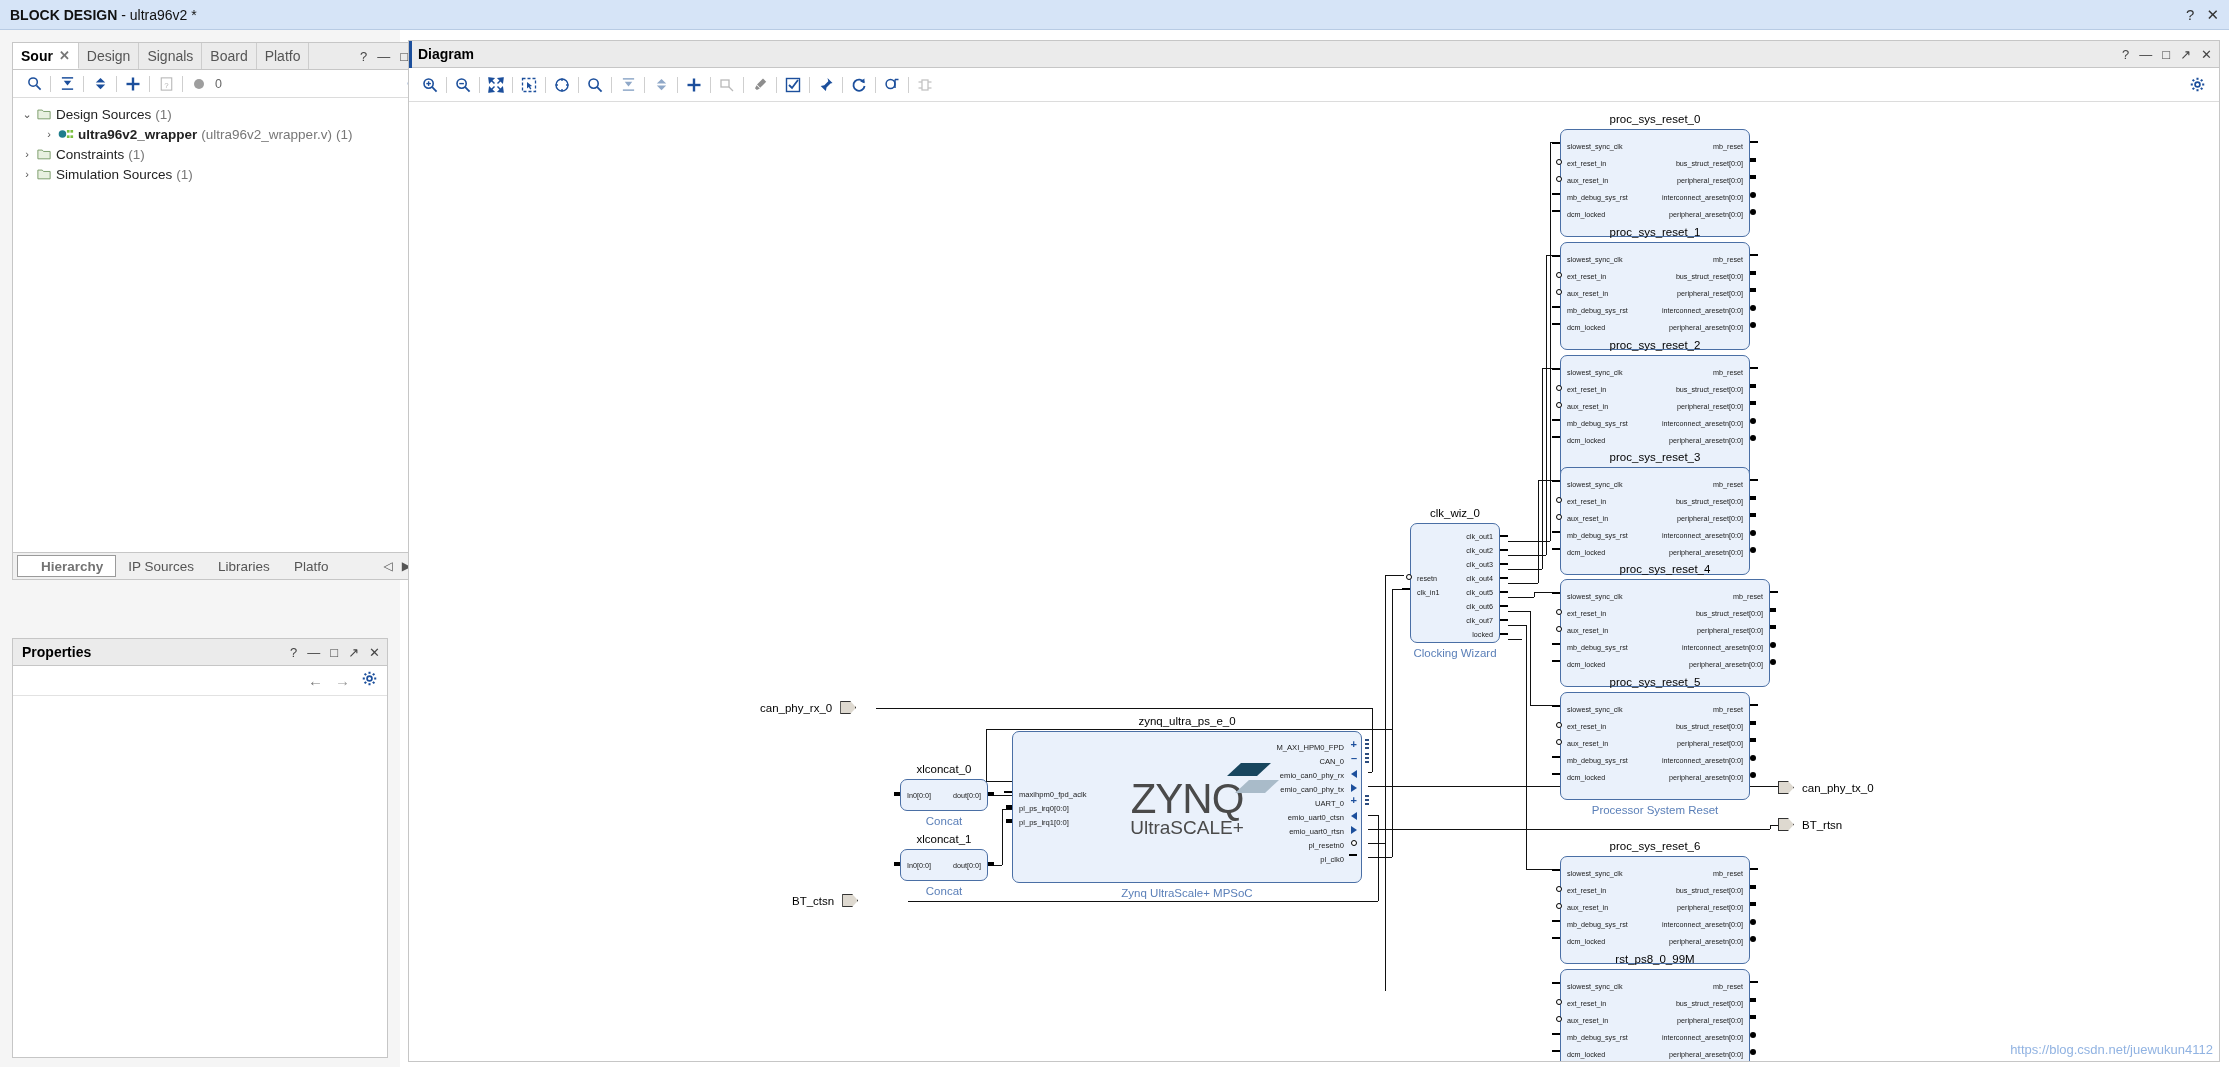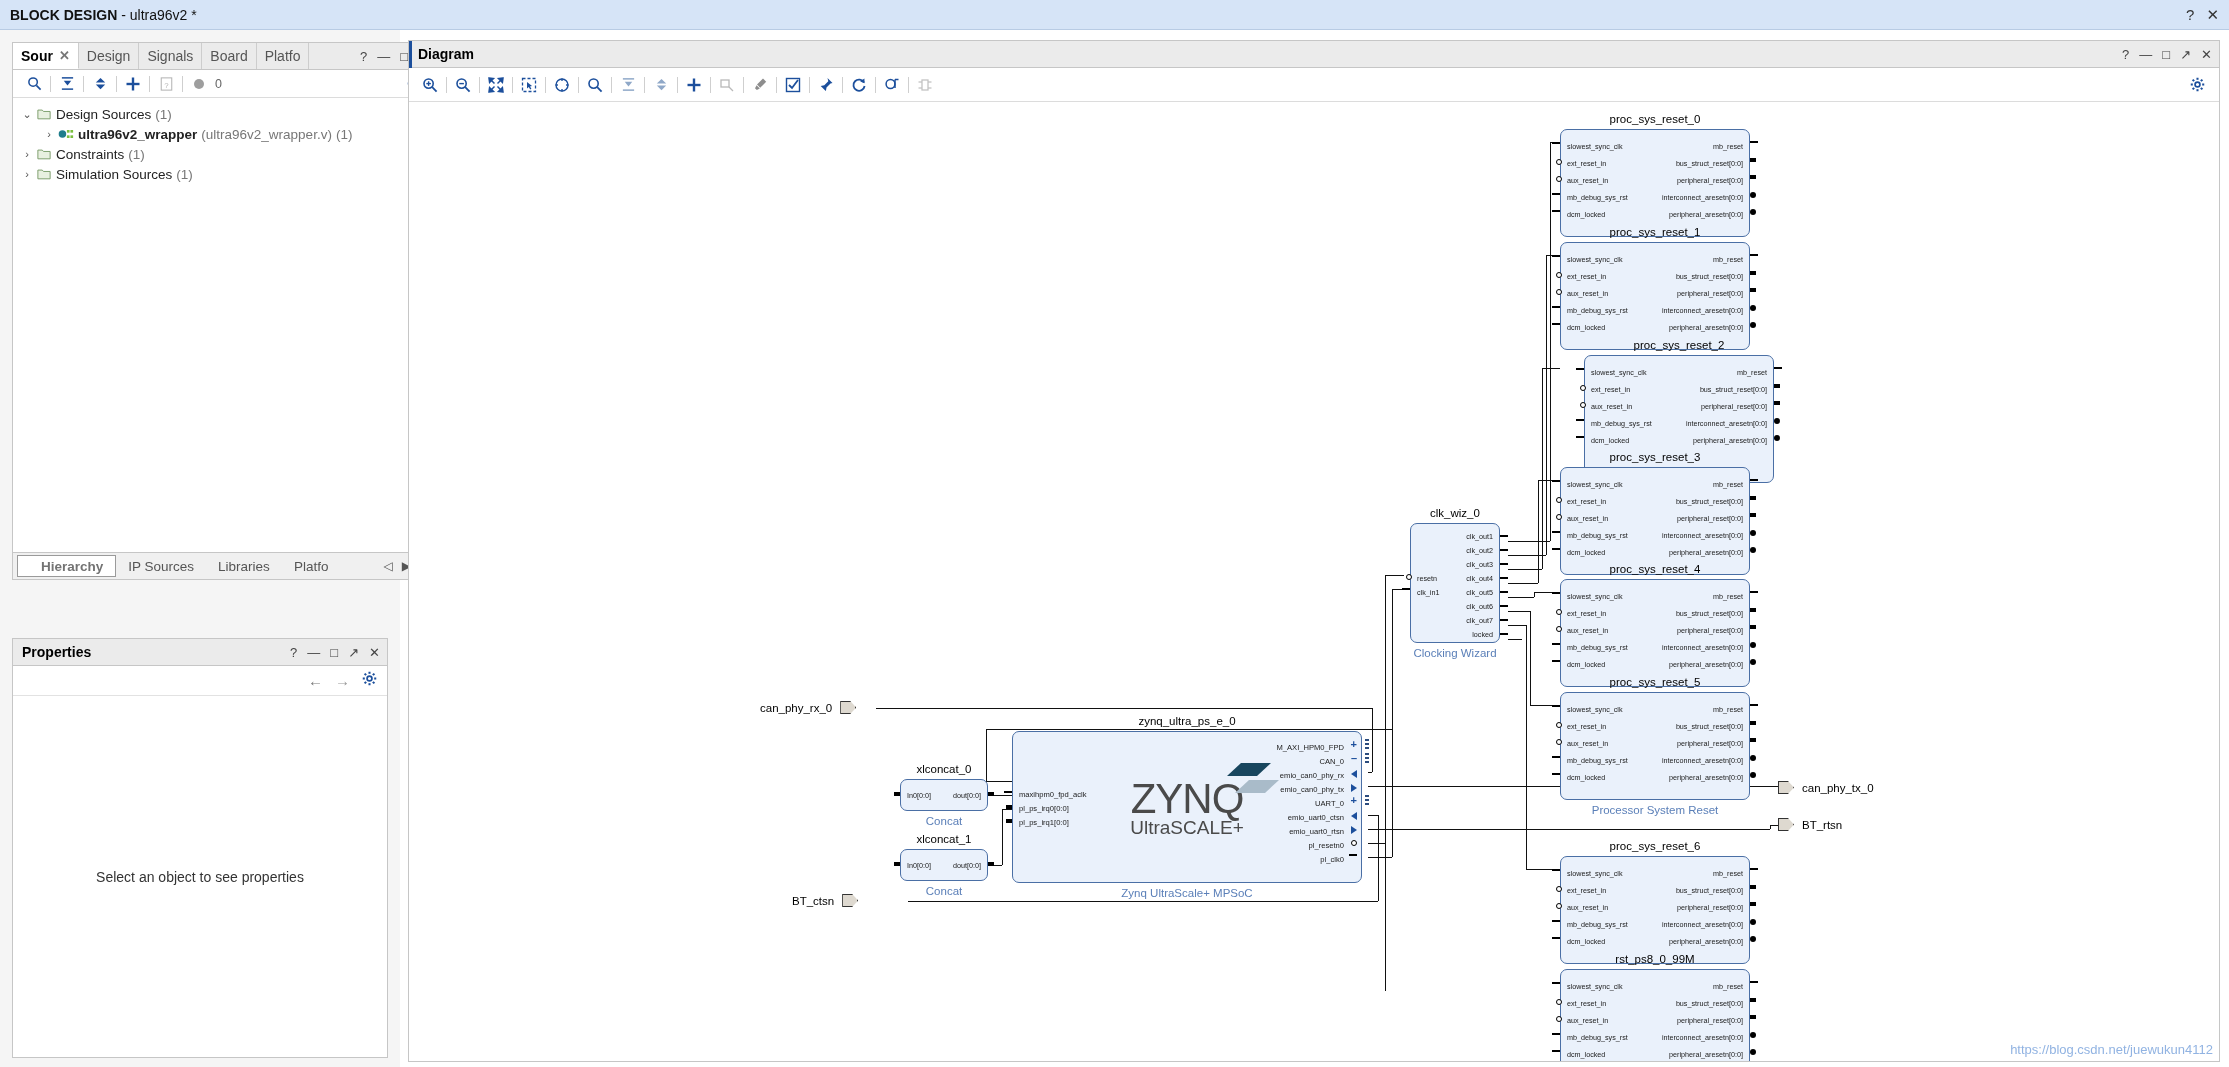--- a/index.html
+++ b/index.html
@@ -312,21 +312,20 @@
               <line x1="0.8" y1="8" x2="3" y2="8"></line>
               <line x1="13" y1="8" x2="15.2" y2="8"></line>
               <line x1="2.8" y1="2.8" x2="4.4" y2="4.4"></line>
               <line x1="11.6" y1="11.6" x2="13.2" y2="13.2"></line>
               <line x1="13.2" y1="2.8" x2="11.6" y2="4.4"></line>
               <line x1="4.4" y1="11.6" x2="2.8" y2="13.2"></line>
             </g>
           </svg>
       </span>
     </div>
-    <div class="prop-body">Select an object to see properties</div>
   </div>
 </div>
 
 <div id="diagram">
   <div class="panel-head">
     <div class="accent"></div>
     <span class="ptitle">Diagram</span>
     <span class="pbtns">
       <span>?</span>
       <span>—</span>
@@ -579,21 +578,21 @@
           <div class="pm ln" style="right: -8px; top: 12px;"></div>
           <div class="pin r" style="top: 31px;">bus_struct_reset[0:0]</div>
           <div class="pm sq" style="right: -6px; top: 29px;"></div>
           <div class="pin r" style="top: 48px;">peripheral_reset[0:0]</div>
           <div class="pm sq" style="right: -6px; top: 46px;"></div>
           <div class="pin r" style="top: 65px;">interconnect_aresetn[0:0]</div>
           <div class="pm dot" style="right: -6px; top: 63px;"></div>
           <div class="pin r" style="top: 82px;">peripheral_aresetn[0:0]</div>
           <div class="pm dot" style="right: -6px; top: 80px;"></div>
         </div>
-        <div class="blk" style="left: 1151px; top: 252px; width: 190px; height: 128px; margin-left: 24px;">
+        <div class="blk" style="left: 1151px; top: 252px; width: 190px; height: 128px;">
           <div class="bname">proc_sys_reset_2</div>
           <div class="bbody"></div>
           <div class="bsub">Processor System Reset</div>
           <div class="pin l" style="top: 14px;">slowest_sync_clk</div>
           <div class="pm ln" style="left: -8px; top: 13px;"></div>
           <div class="pin l" style="top: 31px;">ext_reset_in</div>
           <div class="pm oc" style="left: -4px; top: 30px;"></div>
           <div class="pin l" style="top: 48px;">aux_reset_in</div>
           <div class="pm oc" style="left: -4px; top: 47px;"></div>
           <div class="pin l" style="top: 65px;">mb_debug_sys_rst</div>
@@ -629,21 +628,21 @@
           <div class="pm ln" style="right: -8px; top: 12px;"></div>
           <div class="pin r" style="top: 31px;">bus_struct_reset[0:0]</div>
           <div class="pm sq" style="right: -6px; top: 29px;"></div>
           <div class="pin r" style="top: 48px;">peripheral_reset[0:0]</div>
           <div class="pm sq" style="right: -6px; top: 46px;"></div>
           <div class="pin r" style="top: 65px;">interconnect_aresetn[0:0]</div>
           <div class="pm dot" style="right: -6px; top: 63px;"></div>
           <div class="pin r" style="top: 82px;">peripheral_aresetn[0:0]</div>
           <div class="pm dot" style="right: -6px; top: 80px;"></div>
         </div>
-        <div class="blk" style="left: 1151px; top: 476px; width: 190px; height: 108px;">
+        <div class="blk" style="left: 1151px; top: 476px; width: 210px; height: 108px;">
           <div class="bname">proc_sys_reset_4</div>
           <div class="bbody"></div>
           <div class="bsub">Processor System Reset</div>
           <div class="pin l" style="top: 14px;">slowest_sync_clk</div>
           <div class="pm ln" style="left: -8px; top: 13px;"></div>
           <div class="pin l" style="top: 31px;">ext_reset_in</div>
           <div class="pm oc" style="left: -4px; top: 30px;"></div>
           <div class="pin l" style="top: 48px;">aux_reset_in</div>
           <div class="pm oc" style="left: -4px; top: 47px;"></div>
           <div class="pin l" style="top: 65px;">mb_debug_sys_rst</div>

